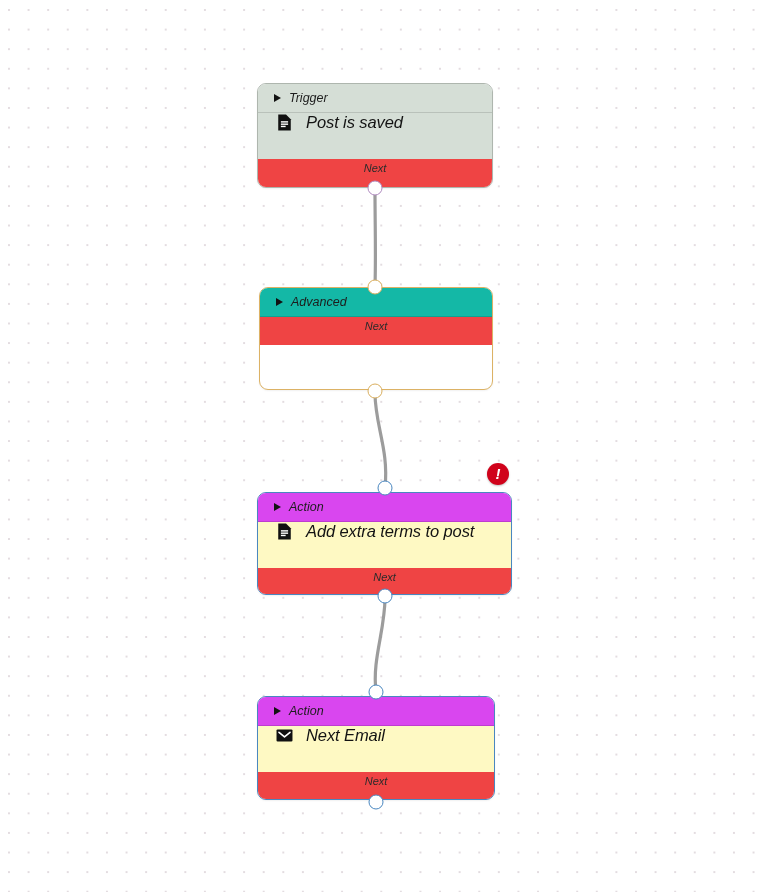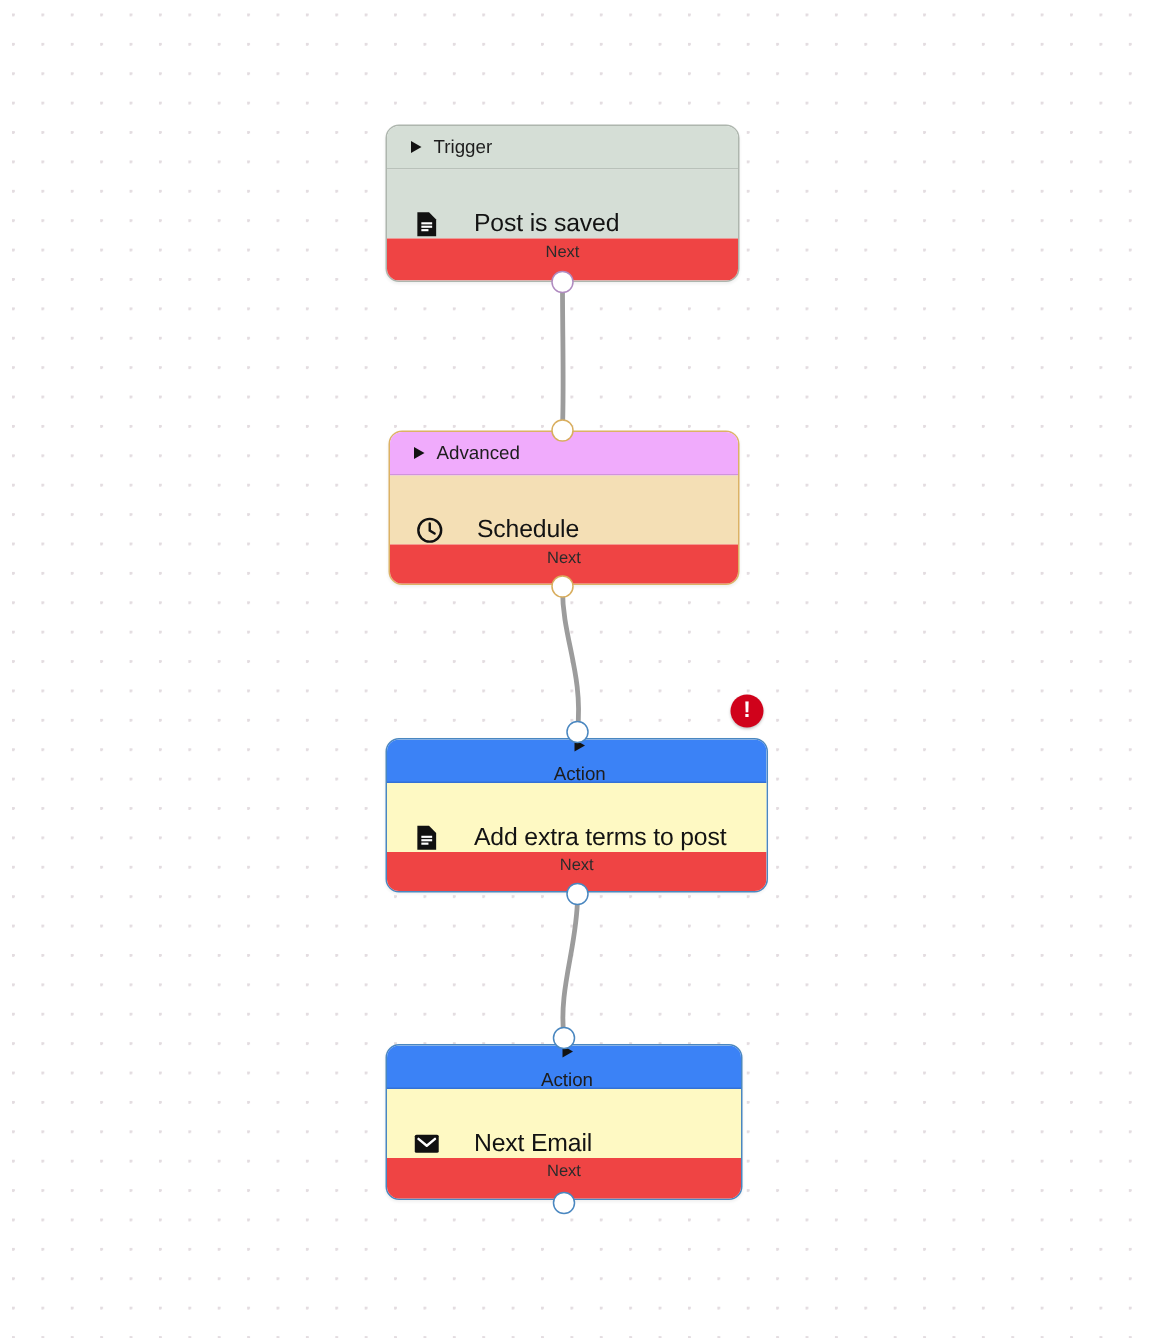--- a/index.html
+++ b/index.html
@@ -13,20 +13,21 @@
 
   
   #canvas{
     position:relative;
     width:768px;height:892px;
     background-color:#ffffff;
     background-image:
       radial-gradient(circle at 0.9px 0.9px, #e3dce0 0.9px, transparent 1.1px);
     background-size:19.6px 19.6px;
     background-position:8px 9px;
+    font-style:italic;
   }
 
   
   #edges{
     position:absolute;left:0;top:0;
     width:768px;height:892px;
     pointer-events:none;
   }
 
   
@@ -50,22 +51,22 @@
     box-sizing:border-box;
   }
   .caret{
     width:0;height:0;
     border-left:7px solid #121212;
     border-top:4.5px solid transparent;
     border-bottom:4.5px solid transparent;
     flex:0 0 auto;
   }
   .node-body{
-    display:flex;align-items:flex-end;
-    gap:22px;
+    display:flex;align-items:flex-start;
+    gap:12px;
     height:46px;
     padding:0 14px 0 17px;
     box-sizing:border-box;
   }
   .node-icon{
     width:19px;height:19px;
     flex:0 0 auto;
     display:flex;align-items:center;justify-content:center;
   }
   .node-icon svg{display:block;}
@@ -84,25 +85,25 @@
     font-size:11px;
     color:#2b2b2b;
   }
 
   
   .n-trigger{border-color:#aeb6ae;}
   .n-trigger .node-header{background:#d5ded6;}
   .n-trigger .node-body{background:#d5ded6;}
 
   .n-advanced{border-color:#dcb265;}
-  .n-advanced .node-header{background:#f0abfc;}
+  .n-advanced .node-header{background:#14b8a6;}
   .n-advanced .node-body{background:#f4dfb5;}
 
   .n-action{border-color:#4a87c0;}
-  .n-action .node-header{background:#3b82f6;flex-direction:column;}
+  .n-action .node-header{background:#d946ef;}
   .n-action .node-body{background:#fef9c3;}
 
   
   .port{
     position:absolute;
     width:15px;height:15px;
     border-radius:50%;
     background:#ffffff;
     box-sizing:border-box;
     transform:translate(-50%,-50%);
@@ -162,29 +163,20 @@
         </div>
         <div class="node-footer">
           <span>Next</span>
         </div>
       </div>
       <div class="node n-advanced" style="left: 259px; top: 287px; width: 234px; height: 103px;">
         <div class="node-header">
           <span class="caret"></span>
           <span>Advanced</span>
         </div>
-        <div class="node-body">
-          <span class="node-icon">
-            <svg width="19" height="19" viewBox="0 0 20 20">
-              <circle cx="10" cy="10" r="8" fill="none" stroke="#111" stroke-width="1.7"></circle>
-              <path d="M10 5.3V10.2l3.4 2.1" fill="none" stroke="#111" stroke-width="1.7" stroke-linecap="round"></path>
-            </svg>
-          </span>
-          <span class="node-title">Schedule</span>
-        </div>
         <div class="node-footer">
           <span>Next</span>
         </div>
       </div>
       <div class="node n-action" style="left: 257px; top: 492px; width: 255px; height: 103px;">
         <div class="node-header">
           <span class="caret"></span>
           <span>Action</span>
         </div>
         <div class="node-body">

